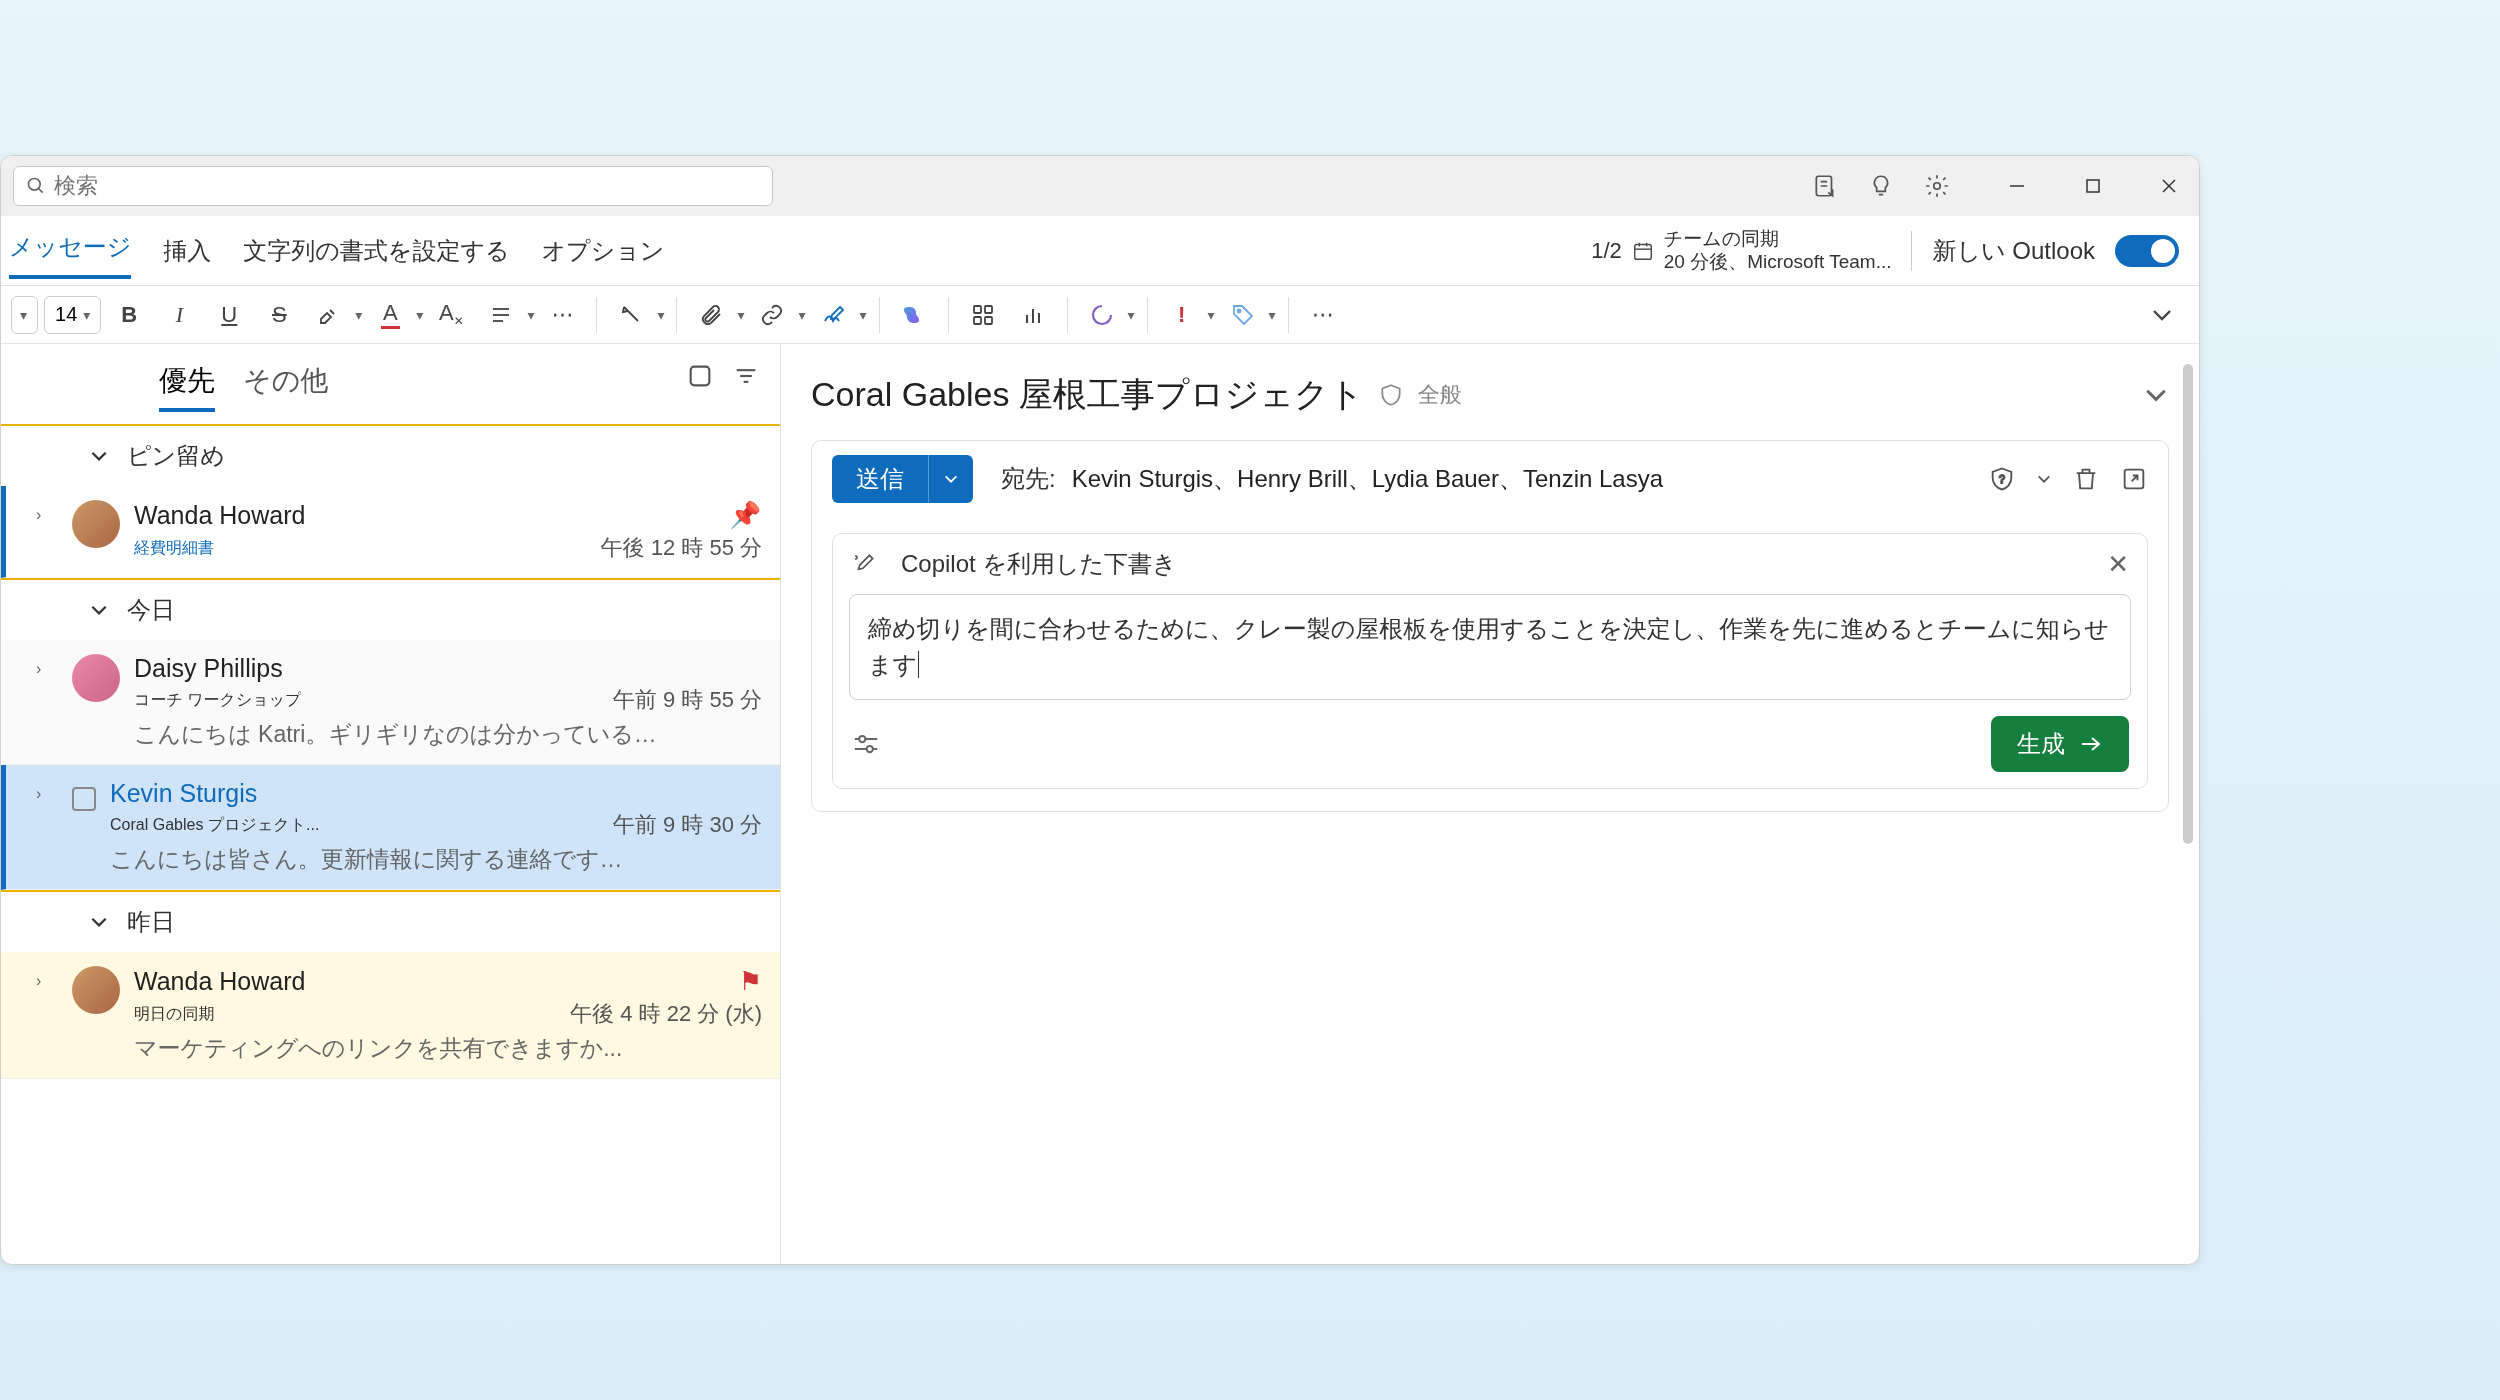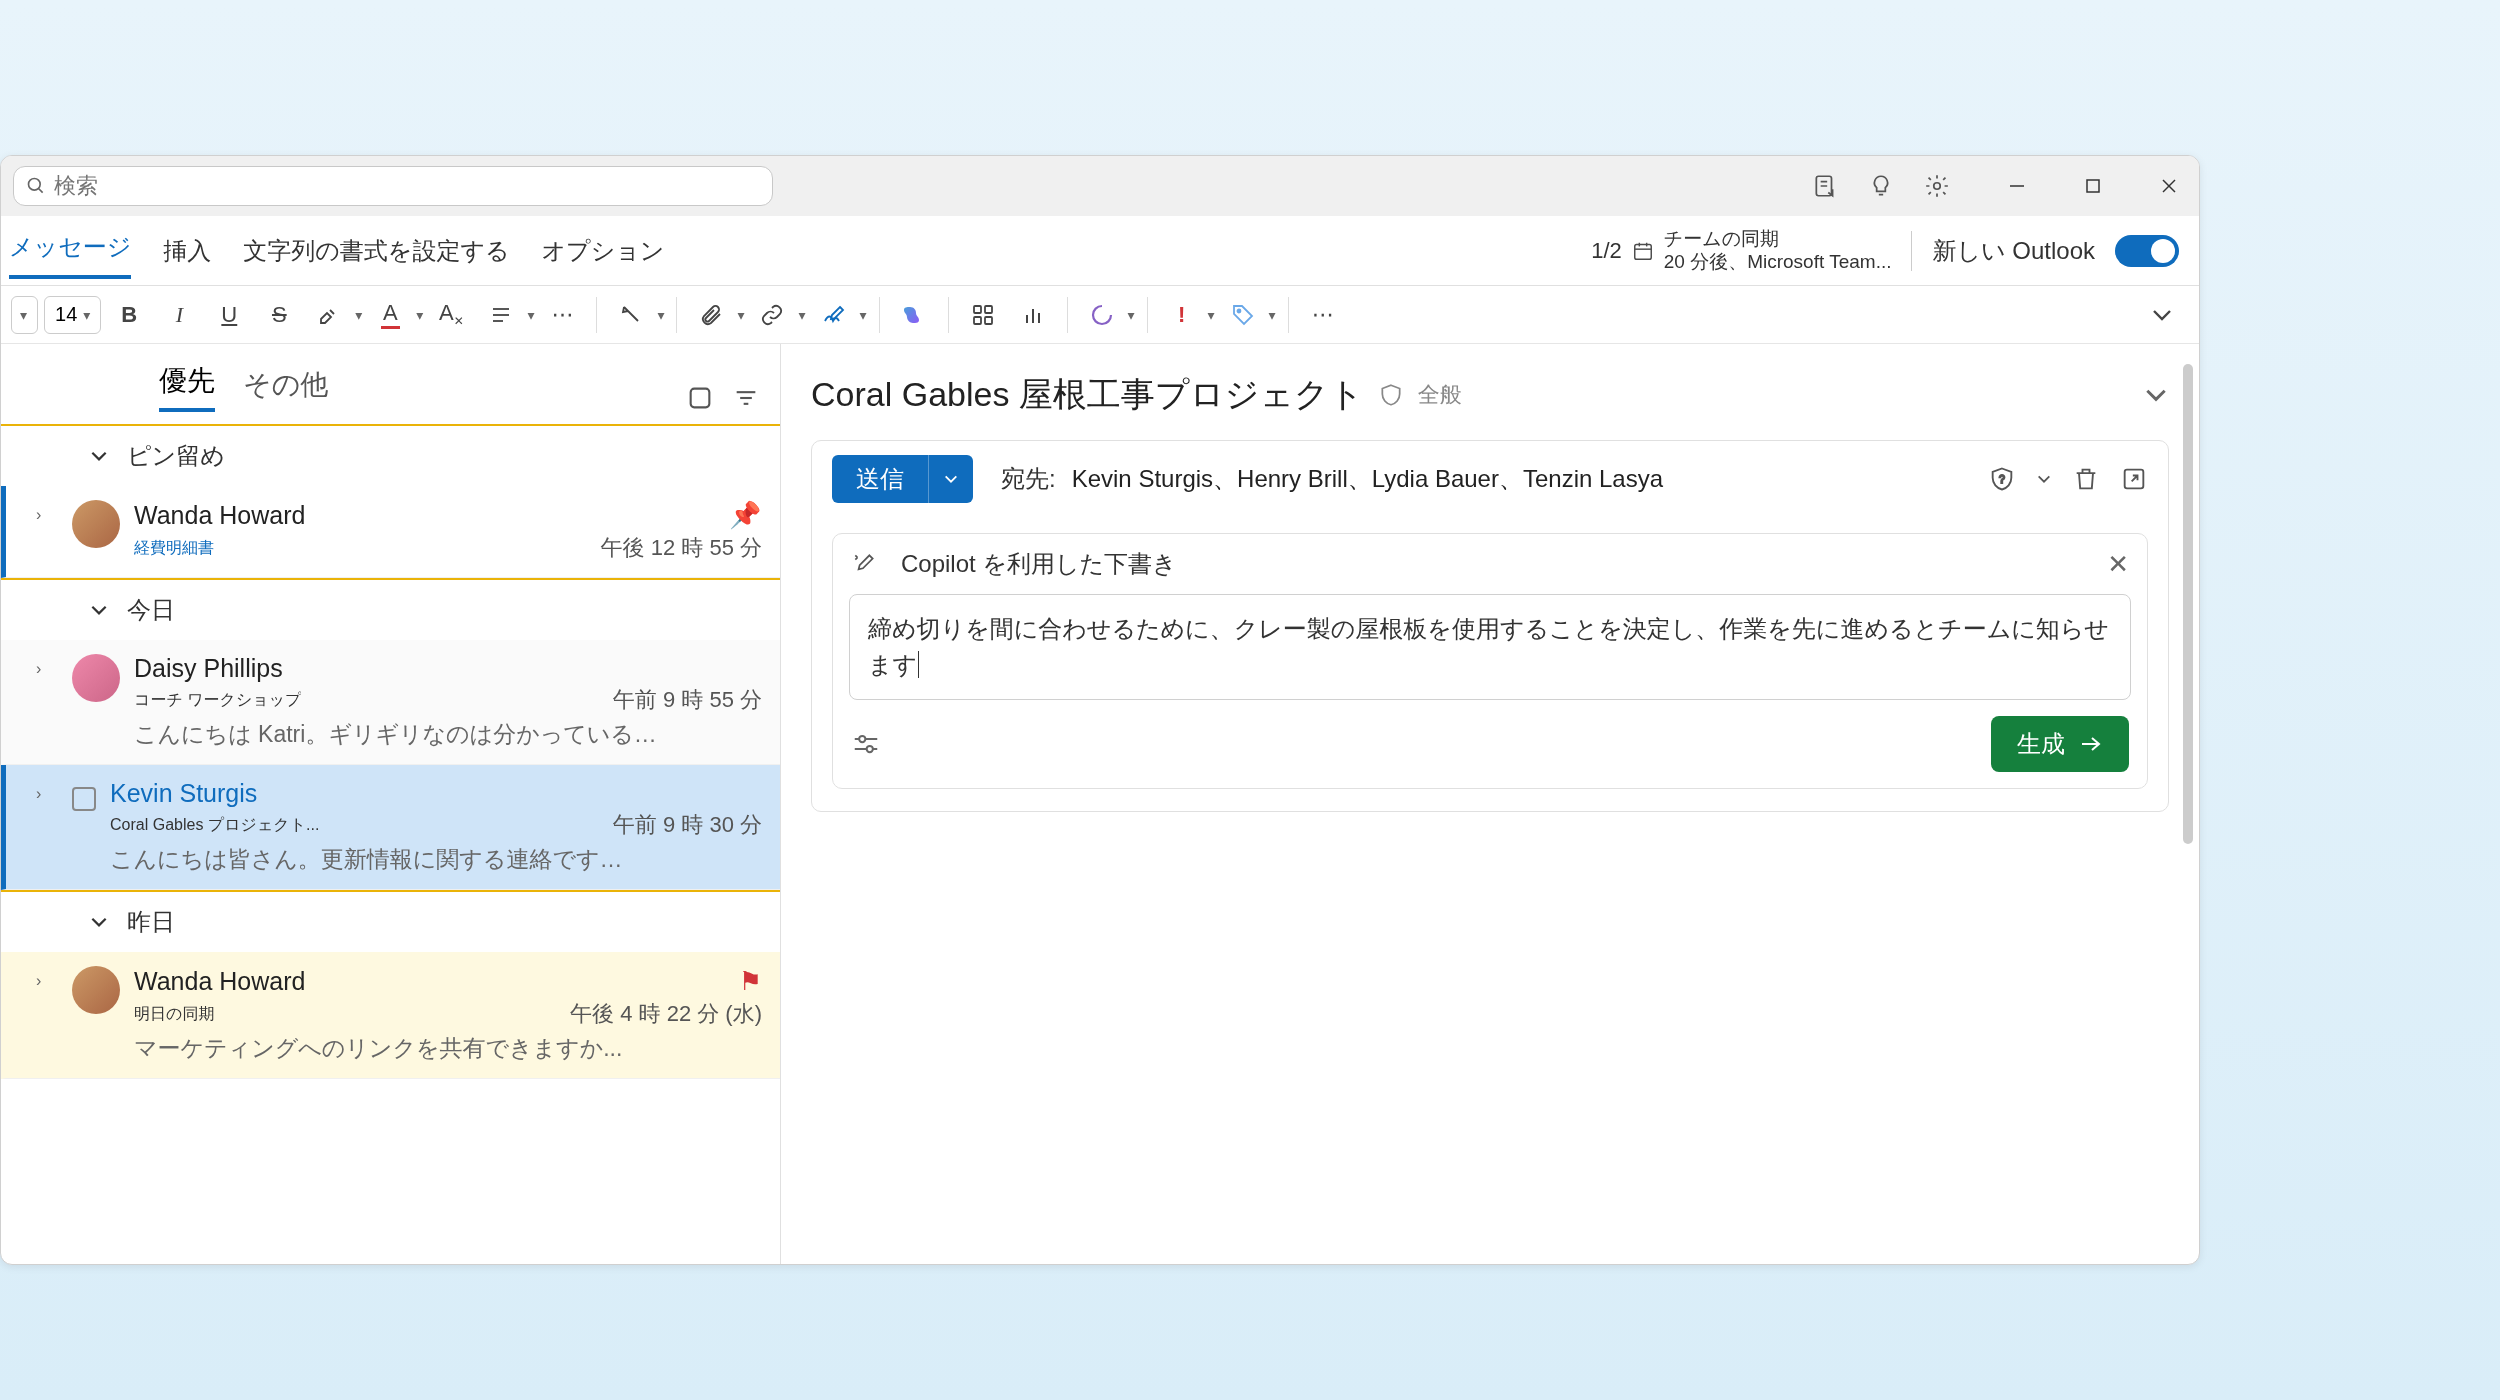--- a/index.html
+++ b/index.html
@@ -1,19 +1,19 @@
 <!DOCTYPE html>
 <html><head>
 <meta charset="utf-8">
 <style>
 * { box-sizing: border-box; margin: 0; padding: 0; font-family: 'Segoe UI', 'Meiryo', sans-serif; }
 body { background: linear-gradient(180deg, #e8f4fb 0%, #d9edf8 100%); width: 2500px; height: 1400px; padding-top: 155px; }
 .window { background: #fff; border-radius: 12px; margin: 0 100px 0 0; width: 2200px; box-shadow: 0 2px 8px rgba(0,0,0,0.08); overflow: hidden; border: 1px solid #d0d0d0; }
 .titlebar { background: #f0f0f0; height: 60px; display: flex; align-items: center; padding: 0 12px; gap: 10px; }
-.search-box { background: #fff; border: 1px solid #c8c8c8; border-radius: 12px; height: 40px; width: 760px; display: flex; align-items: center; padding: 0 12px; gap: 8px; }
+.search-box { background: #fff; border: 1px solid #c8c8c8; border-radius: 6px; height: 40px; width: 760px; display: flex; align-items: center; padding: 0 12px; gap: 8px; }
 .search-box input { border: none; outline: none; font-size: 22px; flex: 1; background: transparent; }
 .search-icon { width: 20px; height: 20px; opacity: 0.6; }
 .titlebar-right { margin-left: auto; display: flex; align-items: center; gap: 28px; }
 .titlebar-icon { width: 28px; height: 28px; color: #555; cursor: pointer; display: flex; align-items: center; justify-content: center; }
 .win-controls { display: flex; gap: 40px; margin-left: 20px; }
 .win-btn { width: 36px; height: 36px; display: flex; align-items: center; justify-content: center; color: #333; }
 
 .ribbon-tabs { height: 70px; display: flex; align-items: center; padding: 0 0 0 8px; border-bottom: 1px solid #e0e0e0; gap: 32px; }
 .ribbon-tab { font-size: 24px; color: #333; padding: 8px 0; cursor: pointer; }
 .ribbon-tab.active { color: #0f6cbd; border-bottom: 4px solid #0f6cbd; padding-bottom: 12px; }
@@ -31,21 +31,21 @@
 .font-size-sel { border: 1px solid #ccc; border-radius: 6px; height: 38px; padding: 0 10px; display: flex; align-items: center; gap: 8px; font-size: 20px; }
 .tool-btn { width: 44px; height: 44px; display: flex; align-items: center; justify-content: center; color: #444; border-radius: 4px; cursor: pointer; font-size: 22px; }
 .tool-btn svg { width: 24px; height: 24px; }
 .tool-sep { width: 1px; height: 36px; background: #ddd; margin: 0 6px; }
 .chev-sm { font-size: 14px; color: #666; margin-left: -2px; }
 .copilot-icon { width: 28px; height: 28px; }
 .ribbon-expand { margin-left: auto; padding-right: 10px; }
 
 .content { display: flex; height: 920px; }
 .message-list { width: 780px; border-right: 1px solid #e0e0e0; overflow-y: auto; }
-.list-header { display: flex; align-items: flex-end; padding: 18px 20px 12px; gap: 28px; }
+.list-header { display: flex; align-items: flex-start; padding: 18px 20px 12px; gap: 28px; }
 .list-tab { font-size: 28px; color: #555; padding-bottom: 8px; cursor: pointer; }
 .list-tab.active { color: #000; border-bottom: 4px solid #0f6cbd; font-weight: 500; }
 .list-hdr-right { margin-left: auto; display: flex; gap: 18px; }
 .hdr-icon { width: 28px; height: 28px; color: #555; }
 .section-hdr { display: flex; align-items: center; padding: 14px 20px; gap: 18px; font-size: 24px; color: #333; border-top: 2px solid #eab308; }
 .sect-chev { width: 20px; height: 20px; transform: rotate(0deg); }
 .msg-item { padding: 14px 18px 14px 30px; border-bottom: 1px solid #f0f0f0; border-left: 5px solid transparent; display: flex; gap: 14px; cursor: pointer; position: relative; background: #fff; }
 .msg-item.selected { background: #cfe4f8; border-left-color: #0f6cbd; }
 .msg-item.pinned-item { border-left-color: #0f6cbd; }
 .msg-item.flagged { background: #fef9e0; }

